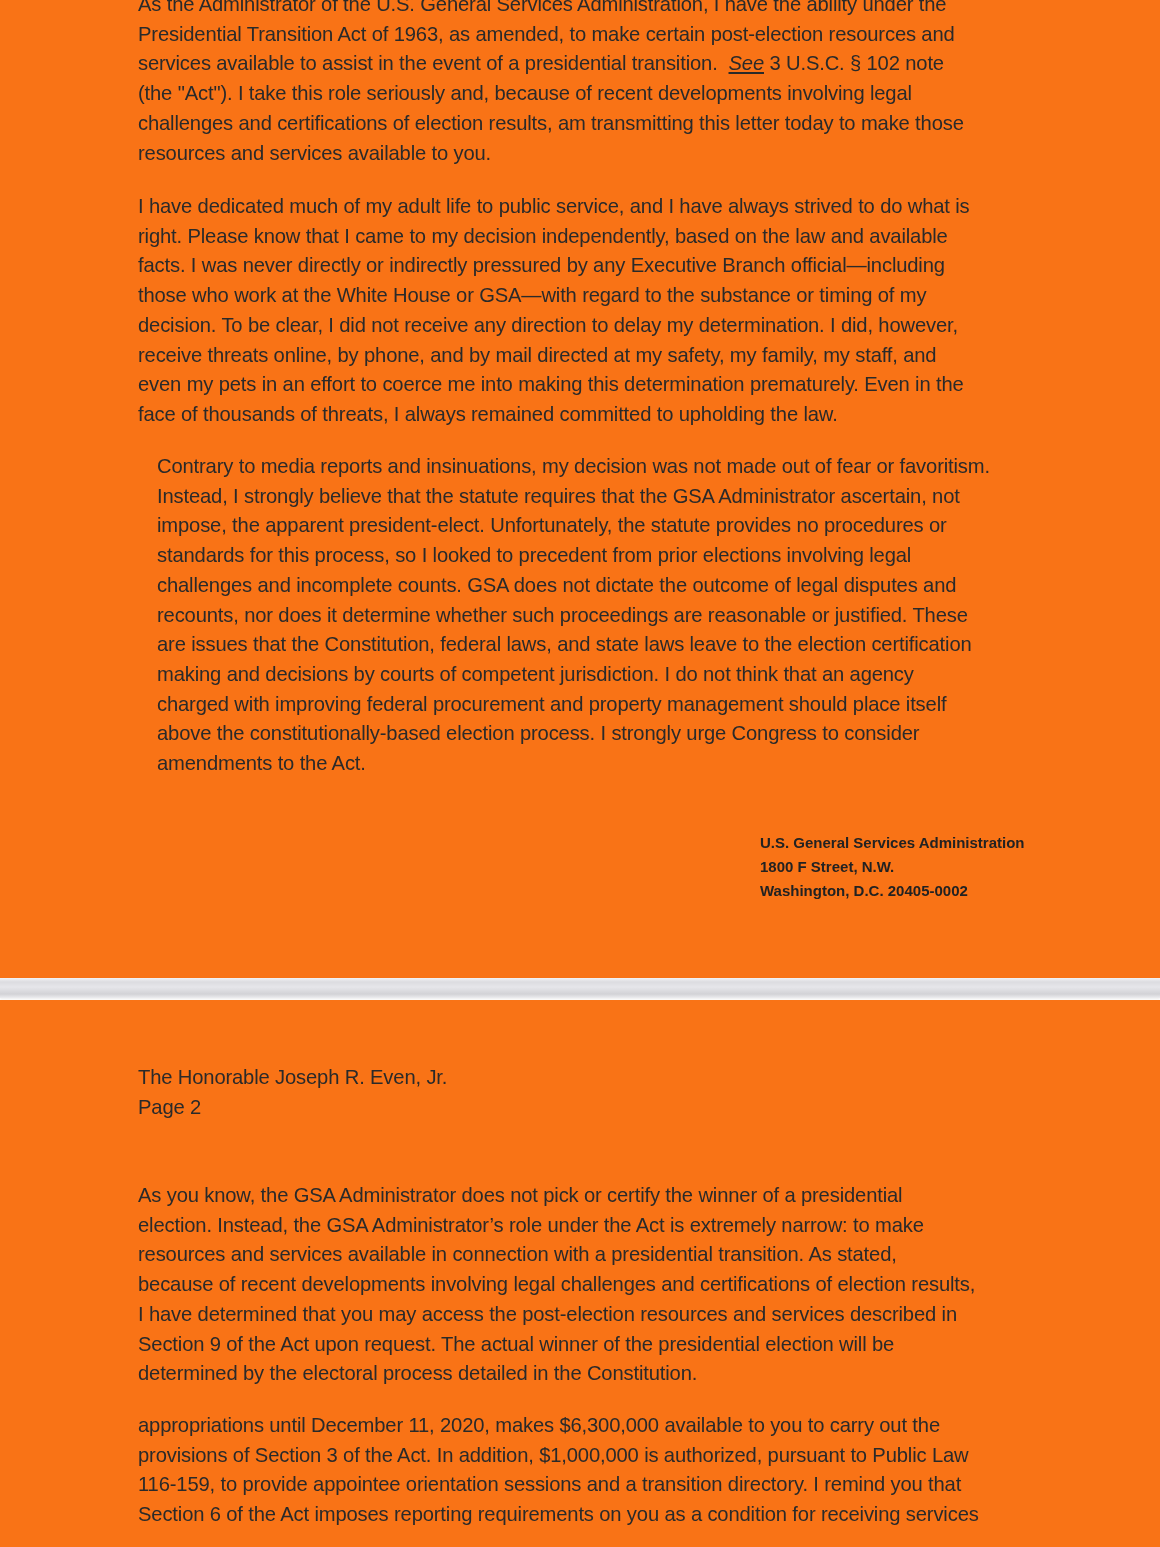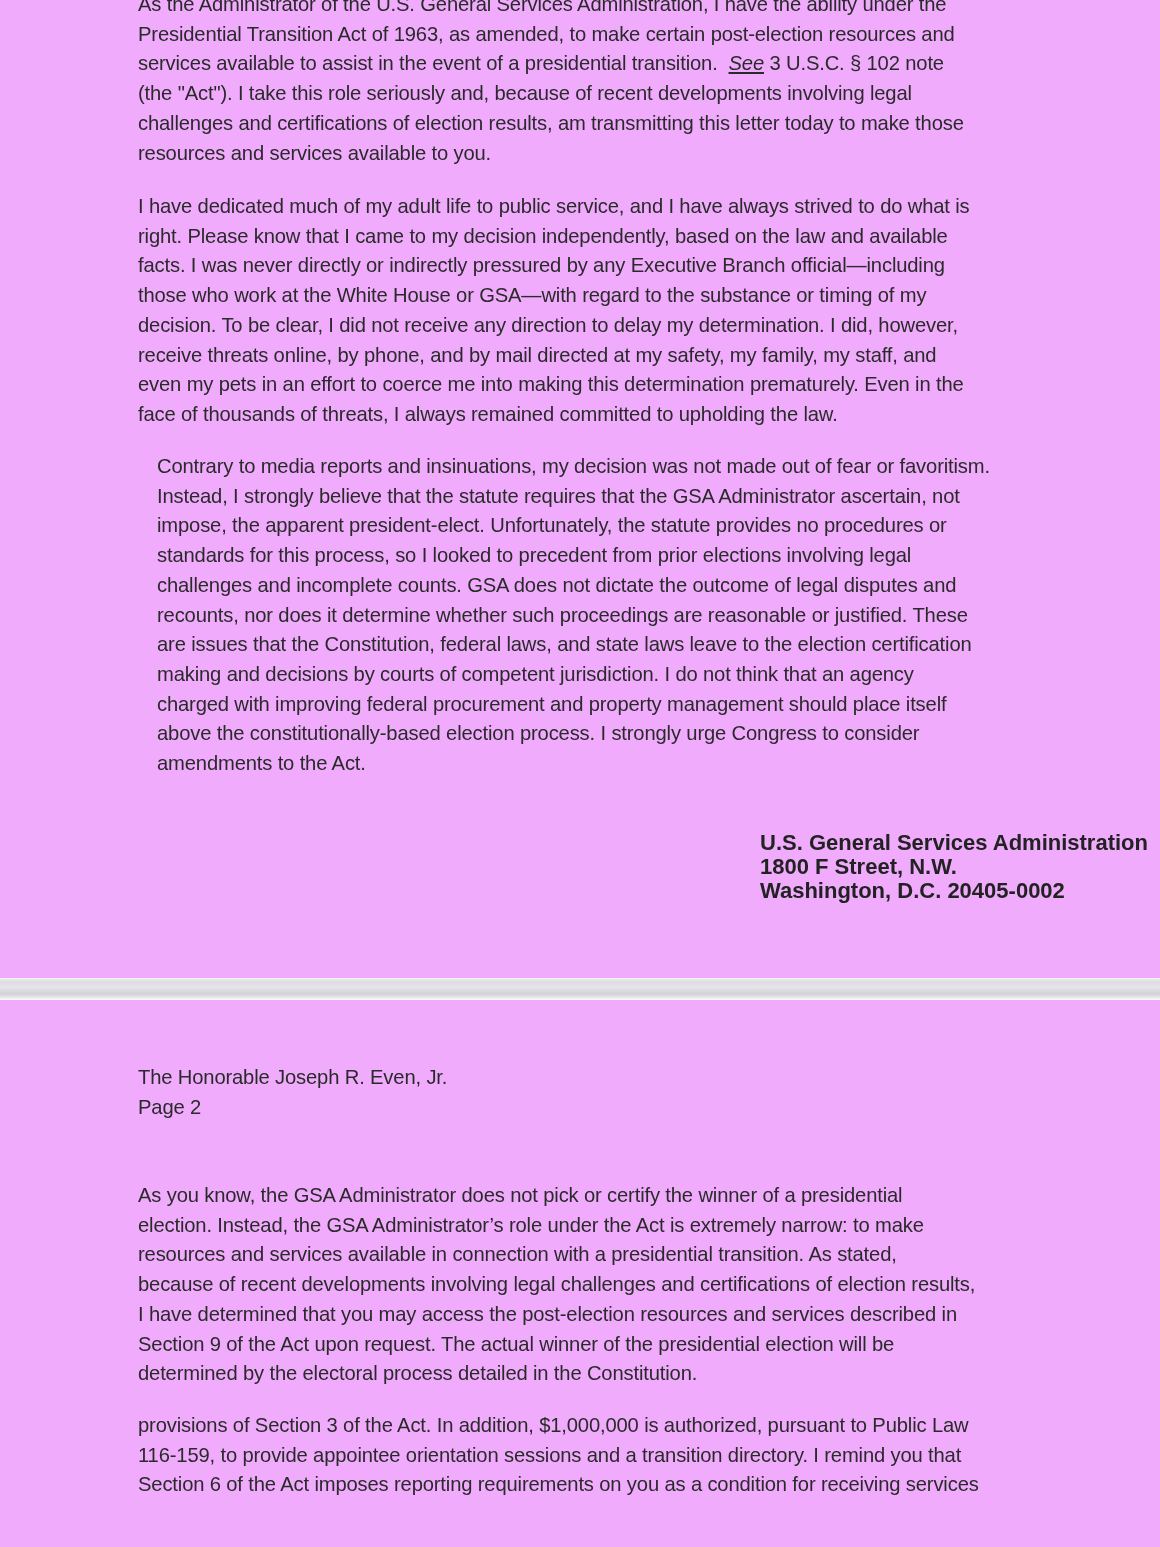--- a/index.html
+++ b/index.html
@@ -12,21 +12,21 @@
       height: 1547px;
       overflow: hidden;
       position: relative;
       font-family: "Liberation Sans", sans-serif;
       color: #2a2a2a;
     }
     .page {
       position: absolute;
       left: 0;
       width: 1160px;
-      background: #f0abfc;
+      background: #f97316;
     }
     .page-1 { top: 0; height: 978px; }
     .page-2 { top: 1000px; height: 547px; }
     .text-block {
       position: absolute;
       left: 138px;
       width: 950px;
       font-size: 20.2px;
       line-height: 29.7px;
       letter-spacing: -0.15px;
@@ -36,21 +36,21 @@
       white-space: nowrap;
     }
     .italic { font-style: italic; text-decoration: underline; }
     .p1 { top: -10px; }
     .p2 { top: 192px; }
     .p3 { top: 452px; margin-left: 19px; }
     .address {
       position: absolute;
       left: 760px;
       top: 831px;
-      font-size: 22px;
+      font-size: 15px;
       line-height: 24px;
       font-weight: bold;
       color: #222;
     }
     .address .line { display: block; white-space: nowrap; }
     .page-separator {
       position: absolute;
       left: 0;
       top: 978px;
       width: 1160px;
@@ -121,17 +121,18 @@
     <span class="line">As you know, the GSA Administrator does not pick or certify the winner of a presidential</span>
     <span class="line">election.  Instead, the GSA Administrator’s role under the Act is extremely narrow: to make</span>
     <span class="line">resources and services available in connection with a presidential transition.  As stated,</span>
     <span class="line">because of recent developments involving legal challenges and certifications of election results,</span>
     <span class="line">I have determined that you may access the post-election resources and services described in</span>
     <span class="line">Section 9 of the Act upon request.  The actual winner of the presidential election will be</span>
     <span class="line">determined by the electoral process detailed in the Constitution.</span>
   </div>
 
   <div class="text-block p2-para2">
+    <span class="line">appropriations until December 11, 2020, makes $6,300,000 available to you to carry out the</span>
     <span class="line">provisions of Section 3 of the Act.  In addition, $1,000,000 is authorized, pursuant to Public Law</span>
     <span class="line">116-159, to provide appointee orientation sessions and a transition directory.  I remind you that</span>
     <span class="line">Section 6 of the Act imposes reporting requirements on you as a condition for receiving services</span>
   </div>
 </div>
 
 </body></html>

